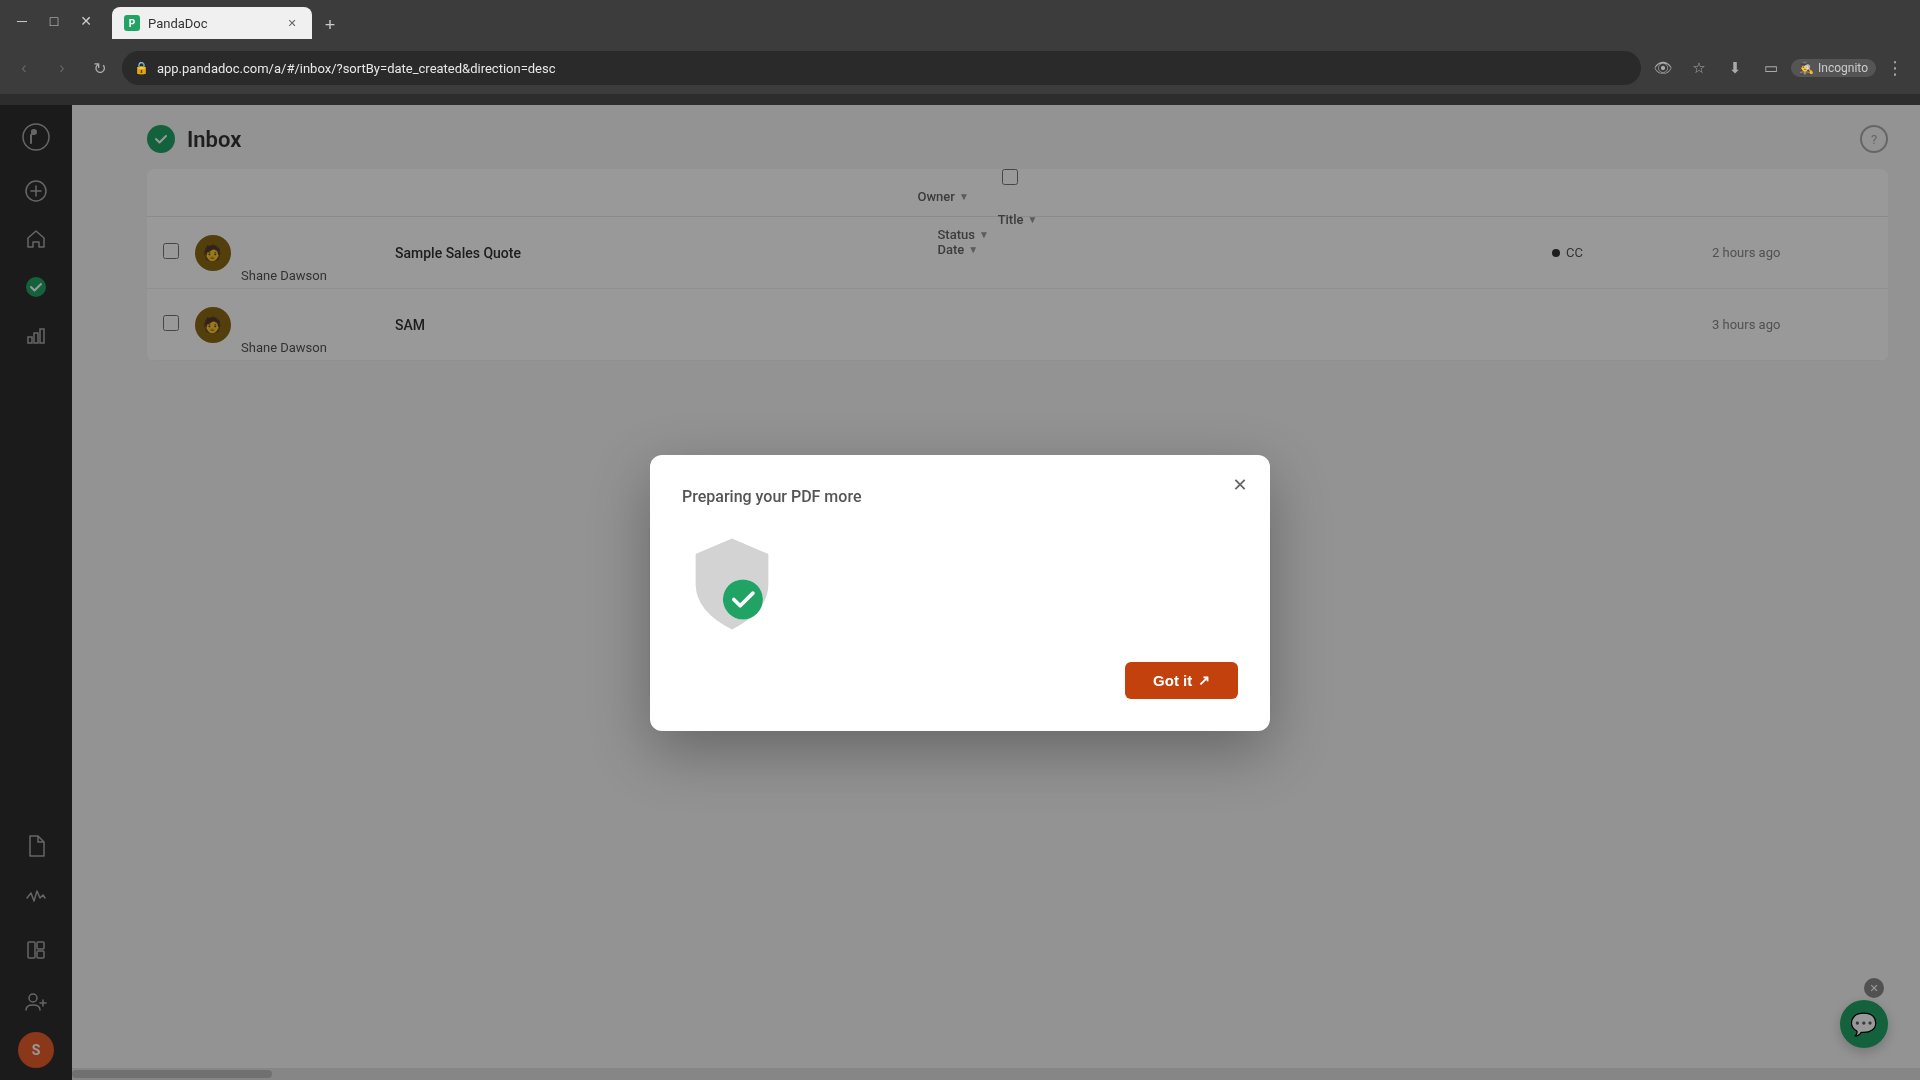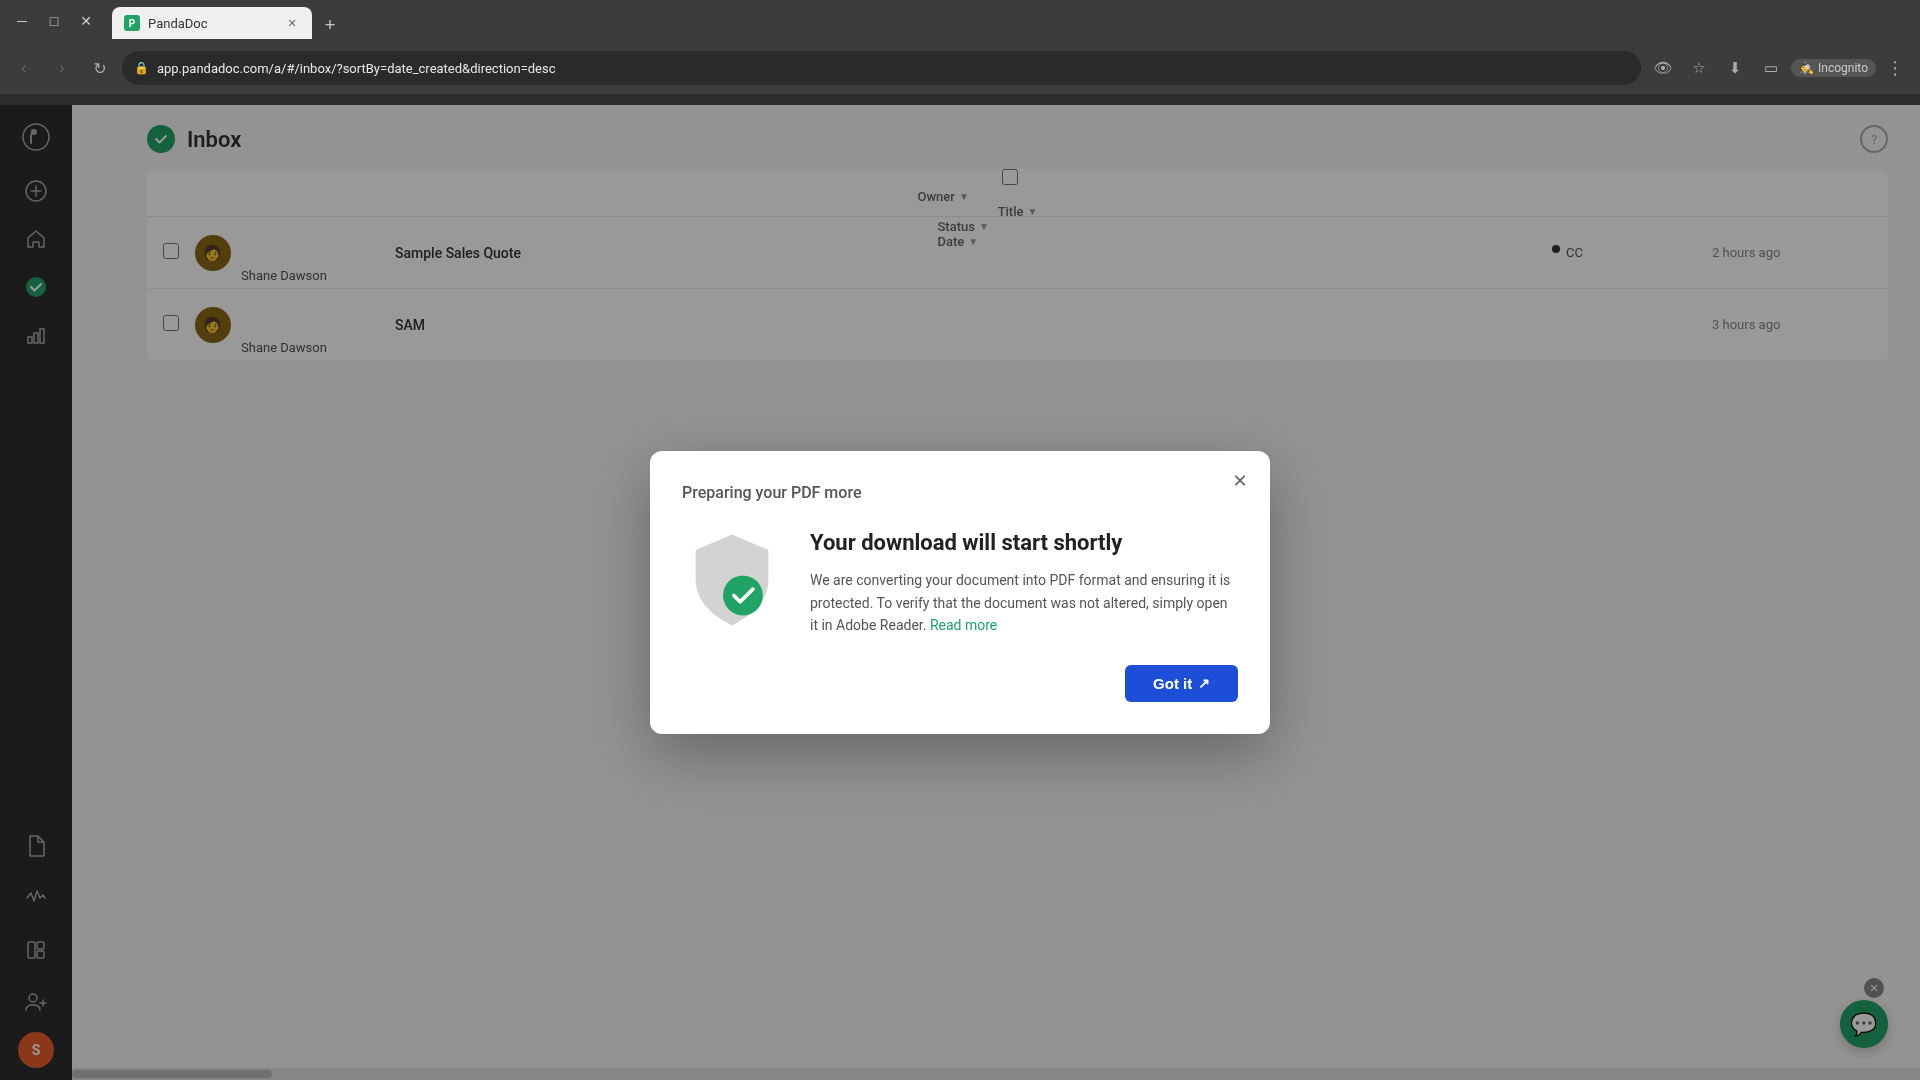--- a/index.html
+++ b/index.html
@@ -329,20 +329,21 @@
     .th-checkbox {
       width: 32px;
       flex-shrink: 0;
     }
     .th-owner {
       width: 200px;
       flex-shrink: 0;
     }
     .th-title {
       flex: 1;
+      margin-top: 8px;
     }
     .th-status {
       width: 160px;
       flex-shrink: 0;
     }
     .th-date {
       width: 160px;
       flex-shrink: 0;
       text-align: right;
     }
@@ -399,20 +400,21 @@
     .row-title {
       flex: 1;
       font-size: 14px;
       color: #333;
       font-weight: 500;
     }
     .row-status {
       width: 160px;
       flex-shrink: 0;
       display: flex;
+      align-items: center;
       gap: 6px;
     }
     .status-dot {
       width: 8px;
       height: 8px;
       border-radius: 50%;
       background: #333;
       flex-shrink: 0;
     }
     .status-text {
@@ -503,21 +505,21 @@
     .modal-body-text a {
       color: #21a366;
       text-decoration: none;
     }
     .modal-footer {
       display: flex;
       justify-content: flex-end;
       margin-top: 28px;
     }
     .got-it-btn {
-      background: #1d4ed8;
+      background: #c2410c;
       color: white;
       border: none;
       border-radius: 6px;
       padding: 10px 28px;
       font-size: 15px;
       font-weight: 600;
       cursor: pointer;
       display: flex;
       gap: 6px;
     }
@@ -781,27 +783,20 @@
     <div class="modal-body">
       <div class="modal-icon-wrap">
         
         <svg class="shield-icon" viewBox="0 0 100 110">
           <path d="M50 5 L90 22 L90 55 Q90 85 50 105 Q10 85 10 55 L10 22 Z" fill="#c8c8c8" opacity="0.8"></path>
           <circle cx="62" cy="72" r="22" fill="white"></circle>
           <circle cx="62" cy="72" r="22" fill="#21a366"></circle>
           <path d="M52 72 L59 79 L73 65" stroke="white" stroke-width="4" stroke-linecap="round" stroke-linejoin="round" fill="none"></path>
         </svg>
       </div>
-      <div class="modal-content">
-        <h2 class="modal-heading">Your download will start shortly</h2>
-        <p class="modal-body-text">
-          <span>We are converting your document into PDF format and ensuring it is protected. To verify that the document was not altered, simply open it in Adobe Reader.</span>
-          <a href="#">Read more</a>
-        </p>
-      </div>
     </div>
     <div class="modal-footer">
       <button class="got-it-btn">
         <span>Got it</span>
         <span style="font-size:14px;">↗</span>
       </button>
     </div>
   </div>
 </div>
 

